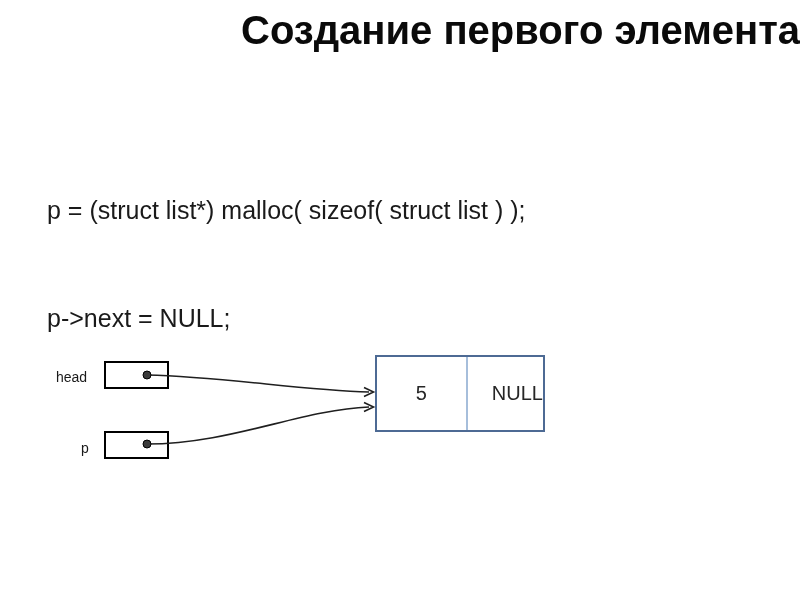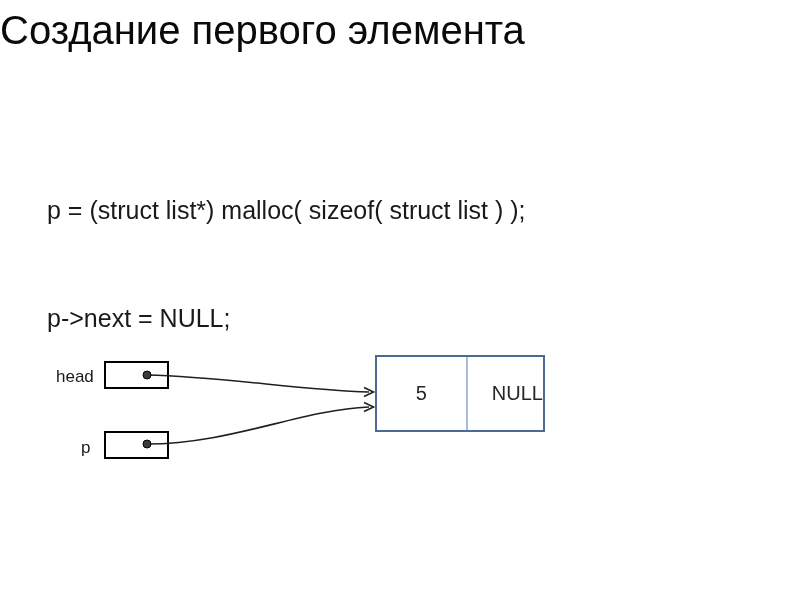--- a/index.html
+++ b/index.html
@@ -9,23 +9,23 @@
     font-family: "Liberation Sans", sans-serif;
     overflow: hidden;
     position: relative;
   }
   .slide { position: absolute; inset: 0; width: 800px; height: 600px; }
 
   
   .title {
     position: absolute;
     top: 6px; left: 0; right: 0;
-    text-align: left;
+    text-align: right;
     color: #0a0a0a;
-    font-weight: normal;
+    font-weight: bold;
     font-size: 40px;
     line-height: 48px;
     letter-spacing: 0px;
   }
 
   
   .code {
     position: absolute;
     left: 47px; top: 120px;
     color: #1a1a1a;
@@ -40,21 +40,21 @@
     width: 65px; height: 28px;
     border: 2px solid #000000;
     background: #ffffff;
   }
   .ptr-box.head { left: 104px; top: 361px; }
   .ptr-box.p    { left: 104px; top: 431px; }
 
   .ptr-label {
     position: absolute;
     color: #1a1a1a;
-    font-size: 17px;
+    font-size: 14px;
     line-height: 20px;
   }
   .ptr-label.head { left: 56px; top: 367px; }
   .ptr-label.p    { left: 81px; top: 438px; }
 
   
   .node-box {
     position: absolute;
     left: 375px; top: 355px;
     width: 170px; height: 77px;

